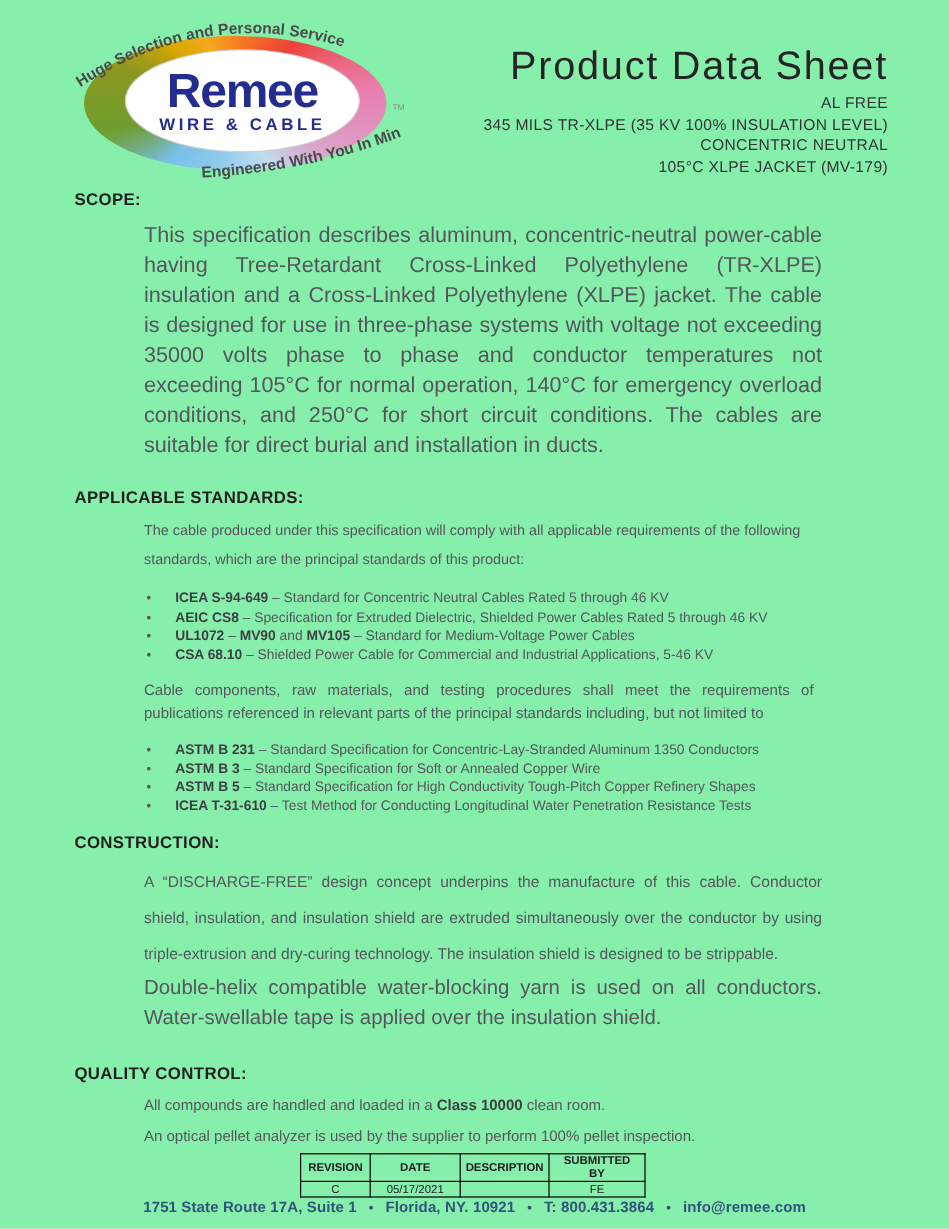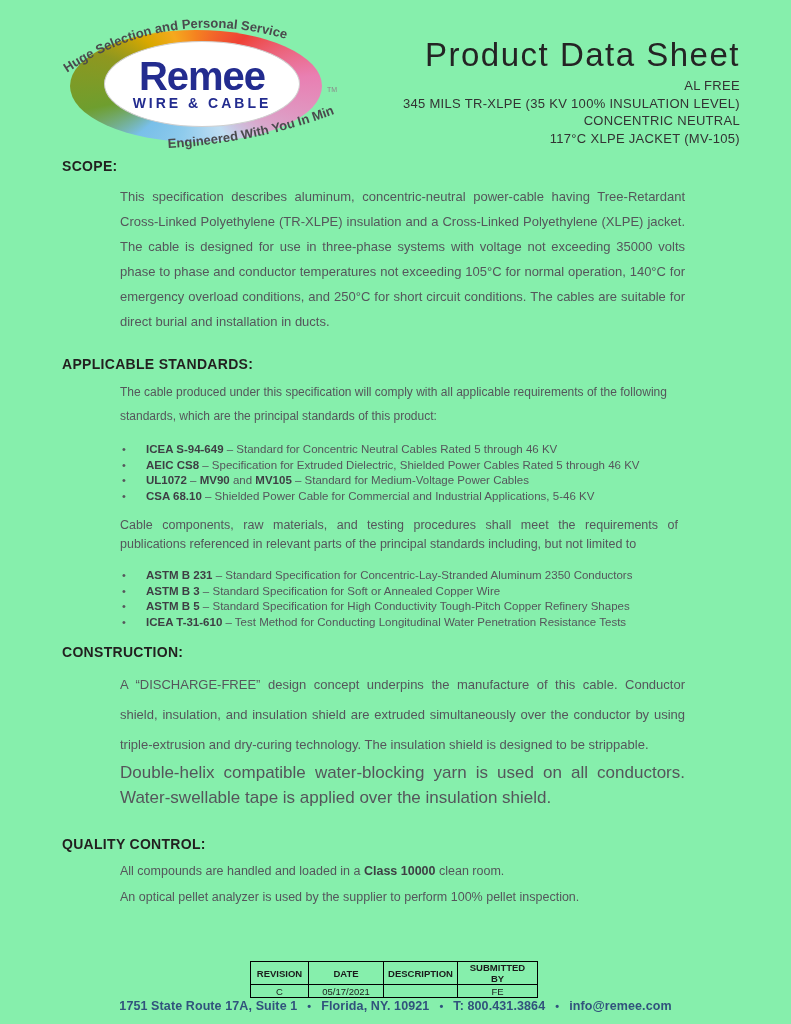--- a/index.html
+++ b/index.html
@@ -33,21 +33,21 @@
 
   
   .header-block { position:absolute; top:36px; right:51px; text-align:right; color:#2A2A2A; }
   .doc-title { font-size:33px; font-weight:400; letter-spacing:1.5px; color:#242424; }
   .doc-sub { font-size:13px; line-height:17.5px; letter-spacing:0.3px; margin-top:3px; color:#333; }
 
   
   .content { position:absolute; left:62px; top:158px; width:625px; }
   .sec-heading { font-size:14px; font-weight:bold; color:#221F1F; letter-spacing:0.3px; }
   .indent { margin-left:58px; }
-  .scope-body { width:565px; margin-top:10px; font-size:13px; line-height:25px; text-align:justify; }
+  .scope-body { width:565px; margin-top:10px; font-size:18px; line-height:25px; text-align:justify; }
   .std-heading { margin-top:22px; }
   .std-intro { width:552px; margin-top:8px; font-size:12px; line-height:24px; }
   .bullets { list-style:none; margin-top:14px; width:560px; }
   .bullets li { position:relative; padding-left:26px; font-size:11.5px; line-height:15.5px; }
   .bullets .marker { position:absolute; left:2px; font-size:11px; }
   .b { font-weight:bold; color:#3E3F44; }
   .bridge { width:558px; margin-top:12px; font-size:12.5px; line-height:19px; text-align:justify; }
   .cons-heading { margin-top:14px; }
   .cons-p1 { width:565px; margin-top:10px; font-size:13px; line-height:30px; text-align:justify; }
   .cons-p2 { width:565px; margin-top:0px; font-size:17px; line-height:25px; text-align:justify; }
@@ -97,40 +97,40 @@
       <text class="tm-text" x="279" y="90">TM</text>
     </svg>
   </div>
 
   <div class="header-block">
     <div class="doc-title">Product Data Sheet</div>
     <div class="doc-sub">
       <div>AL FREE</div>
       <div>345 MILS TR-XLPE (35 KV 100% INSULATION LEVEL)</div>
       <div>CONCENTRIC NEUTRAL</div>
-      <div>117°C XLPE JACKET (MV-105)</div>
+      <div>105°C XLPE JACKET (MV-179)</div>
     </div>
   </div>
 
   <div class="content">
 
     <div class="sec-heading">SCOPE:</div>
     <div class="scope-body indent">This specification describes aluminum, concentric-neutral power-cable having Tree-Retardant Cross-Linked Polyethylene (TR-XLPE) insulation and a Cross-Linked Polyethylene (XLPE) jacket. The cable is designed for use in three-phase systems with voltage not exceeding 35000 volts phase to phase and conductor temperatures not exceeding 105°C for normal operation, 140°C for emergency overload conditions, and 250°C for short circuit conditions. The cables are suitable for direct burial and installation in ducts.</div>
 
     <div class="sec-heading std-heading">APPLICABLE STANDARDS:</div>
     <div class="std-intro indent">The cable produced under this specification will comply with all applicable requirements of the following standards, which are the principal standards of this product:</div>
     <ul class="bullets indent">
         <li><span class="marker">•</span><span><span class="b">ICEA S-94-649</span><span> – Standard for Concentric Neutral Cables Rated 5 through 46 KV</span></span></li>
         <li><span class="marker">•</span><span><span class="b">AEIC CS8</span><span> – Specification for Extruded Dielectric, Shielded Power Cables Rated 5 through 46 KV</span></span></li>
         <li><span class="marker">•</span><span><span class="b">UL1072</span><span> – </span><span class="b">MV90</span><span> and </span><span class="b">MV105</span><span> – Standard for Medium-Voltage Power Cables</span></span></li>
         <li><span class="marker">•</span><span><span class="b">CSA 68.10</span><span> – Shielded Power Cable for Commercial and Industrial Applications, 5-46 KV</span></span></li>
       </ul>
     <div class="bridge indent">Cable components, raw materials, and testing procedures shall meet the requirements of publications referenced in relevant parts of the principal standards including, but not limited to</div>
     <ul class="bullets indent">
-        <li><span class="marker">•</span><span><span class="b">ASTM B 231</span><span> – Standard Specification for Concentric-Lay-Stranded Aluminum 2350 Conductors</span></span></li>
+        <li><span class="marker">•</span><span><span class="b">ASTM B 231</span><span> – Standard Specification for Concentric-Lay-Stranded Aluminum 1350 Conductors</span></span></li>
         <li><span class="marker">•</span><span><span class="b">ASTM B 3</span><span> – Standard Specification for Soft or Annealed Copper Wire</span></span></li>
         <li><span class="marker">•</span><span><span class="b">ASTM B 5</span><span> – Standard Specification for High Conductivity Tough-Pitch Copper Refinery Shapes</span></span></li>
         <li><span class="marker">•</span><span><span class="b">ICEA T-31-610</span><span> – Test Method for Conducting Longitudinal Water Penetration Resistance Tests</span></span></li>
       </ul>
 
     <div class="sec-heading cons-heading">CONSTRUCTION:</div>
     <div class="cons-p1 indent">A “DISCHARGE-FREE” design concept underpins the manufacture of this cable. Conductor shield, insulation, and insulation shield are extruded simultaneously over the conductor by using triple-extrusion and dry-curing technology. The insulation shield is designed to be strippable.</div>
     <div class="cons-p2 indent">Double-helix compatible water-blocking yarn is used on all conductors. Water-swellable tape is applied over the insulation shield.</div>
 
     <div class="sec-heading qc-heading">QUALITY CONTROL:</div>

